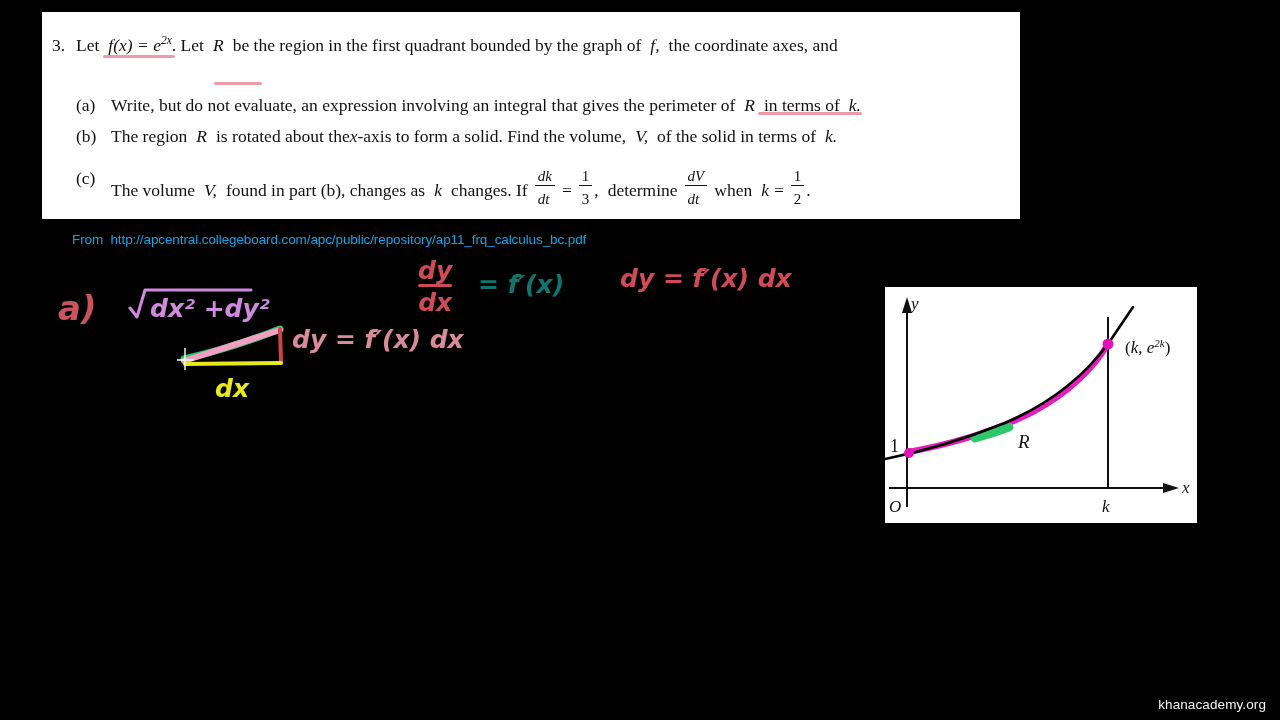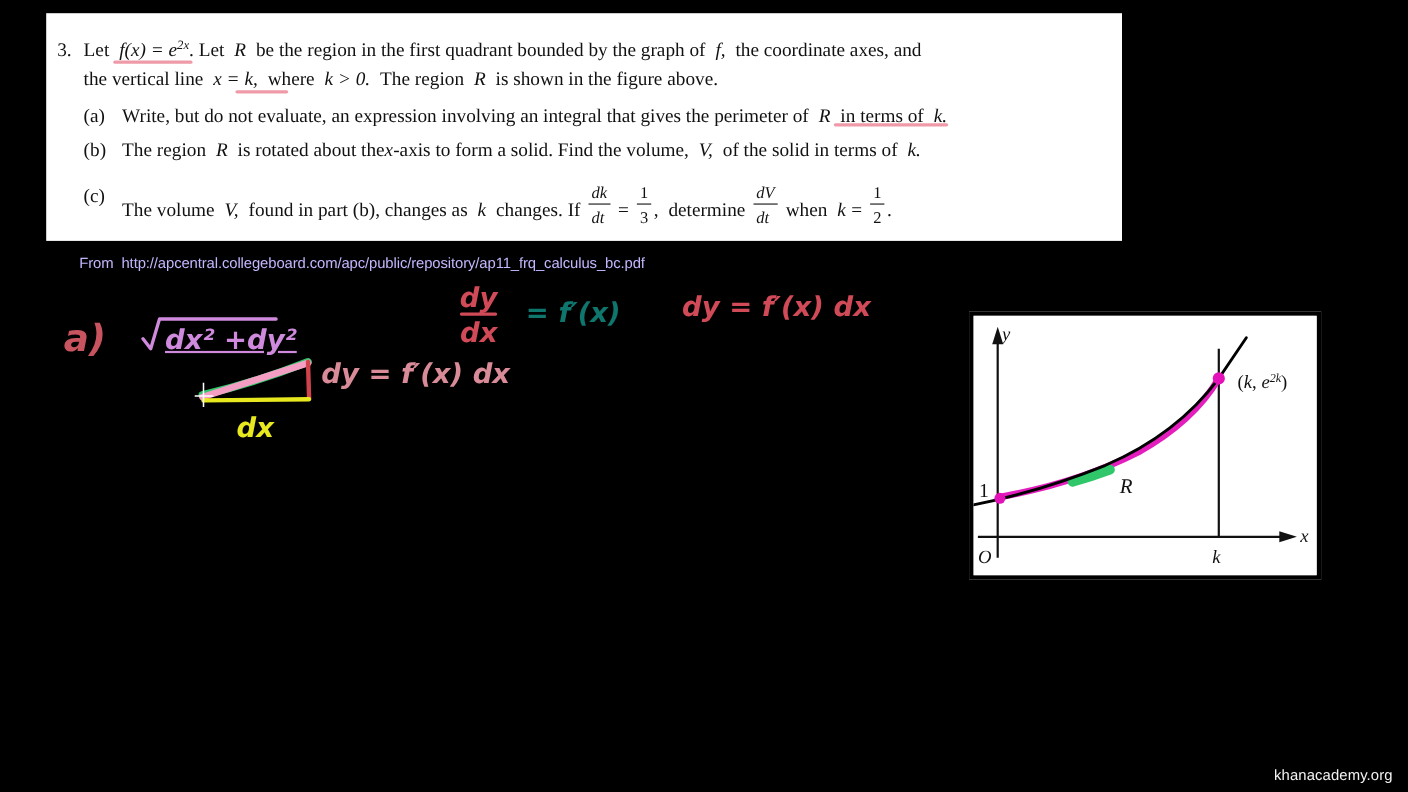--- a/index.html
+++ b/index.html
@@ -70,21 +70,21 @@
     height: 2.5px;
     background: #ef9aa8;
     border-radius: 2px;
   }
 
   
   #source-line {
     position: absolute;
     left: 72px;
     top: 232px;
-    color: #c4b5fd;
+    color: #0ea5e9;
     font-family: "Liberation Sans", sans-serif;
     font-size: 13.5px;
     letter-spacing: -0.1px;
     white-space: nowrap;
   }
 
   
   .hand {
     position: absolute;
     font-family: "DejaVu Sans", sans-serif;
@@ -139,23 +139,20 @@
 <div id="root">
 
   <div id="doc-panel">
 
     <div class="num-label">3.</div>
 
     <div class="prob-line" style="left:34px; top:25px;">
       <span>Let</span><span class="spc-lg"></span><span class="it"><span>f(x) = e</span><span class="sup">2x</span></span><span>. Let</span><span class="spc-lg"></span><span class="it">R</span><span class="spc-lg"></span><span>be the region in the first quadrant bounded by the graph of</span><span class="spc-lg"></span><span class="it">f,</span><span class="spc-lg"></span><span>the coordinate axes, and</span>
     </div>
 
-    <div class="prob-line" style="left:34px; top:51px;">
-      <span>the vertical line</span><span class="spc-lg"></span><span class="it">x = k,</span><span class="spc-lg"></span><span>where</span><span class="spc-lg"></span><span class="it">k &gt; 0.</span><span class="spc-lg"></span><span>The region</span><span class="spc-lg"></span><span class="it">R</span><span class="spc-lg"></span><span>is shown in the figure above.</span>
-    </div>
 
     <div class="part-label" style="left:34px; top:85px;">(a)</div>
     <div class="prob-line" style="left:69px; top:85px;">
       <span>Write, but do not evaluate, an expression involving an integral that gives the perimeter of</span><span class="spc-lg"></span><span class="it">R</span><span class="spc-lg"></span><span>in terms of</span><span class="spc-lg"></span><span class="it">k.</span>
     </div>
 
     <div class="part-label" style="left:34px; top:116px;">(b)</div>
     <div class="prob-line" style="left:69px; top:116px;text-align:center;">
       <span>The region</span><span class="spc-lg"></span><span class="it">R</span><span class="spc-lg"></span><span>is rotated about the</span><span class="it">x</span><span>-axis to form a solid. Find the volume,</span><span class="spc-lg"></span><span class="it">V,</span><span class="spc-lg"></span><span>of the solid in terms of</span><span class="spc-lg"></span><span class="it">k.</span>
     </div>
@@ -173,21 +170,21 @@
   <div id="source-line">
     <span>From</span>&nbsp;&nbsp;<span>http://apcentral.collegeboard.com/apc/public/repository/ap11_frq_calculus_bc.pdf</span>
   </div>
 
   <div class="hand" style="left:58px; top:288px; font-size:34px; color:#c8545f;">a)</div>
 
   <div style="position:absolute; left:128px; top:284px;">
     <svg width="125" height="46" viewBox="0 0 125 46" style="position:absolute; left:0; top:0;">
       <path d="M2 24 L9 33 L17 6 L123 6" fill="none" stroke="#cf8ade" stroke-width="3" stroke-linecap="round" stroke-linejoin="round"></path>
     </svg>
-    <div class="hand" style="left:22px; top:10px; font-size:25px; color:#cf8ade;text-decoration:underline;">dx² +dy²</div>
+    <div class="hand" style="left:22px; top:10px; font-size:25px; color:#cf8ade;">dx² +dy²</div>
   </div>
 
   <svg style="position:absolute; left:176px; top:312px;" width="118" height="62" viewBox="0 0 118 62">
 
     <path d="M8 47 Q 56 36 104 17" fill="none" stroke="#2fc76a" stroke-width="7" stroke-linecap="round"></path>
 
     <path d="M8 49 L104 18" fill="none" stroke="#f49ec4" stroke-width="6" stroke-linecap="round"></path>
 
     <path d="M104 17 L105 50" fill="none" stroke="#d1434b" stroke-width="4" stroke-linecap="round"></path>
 

